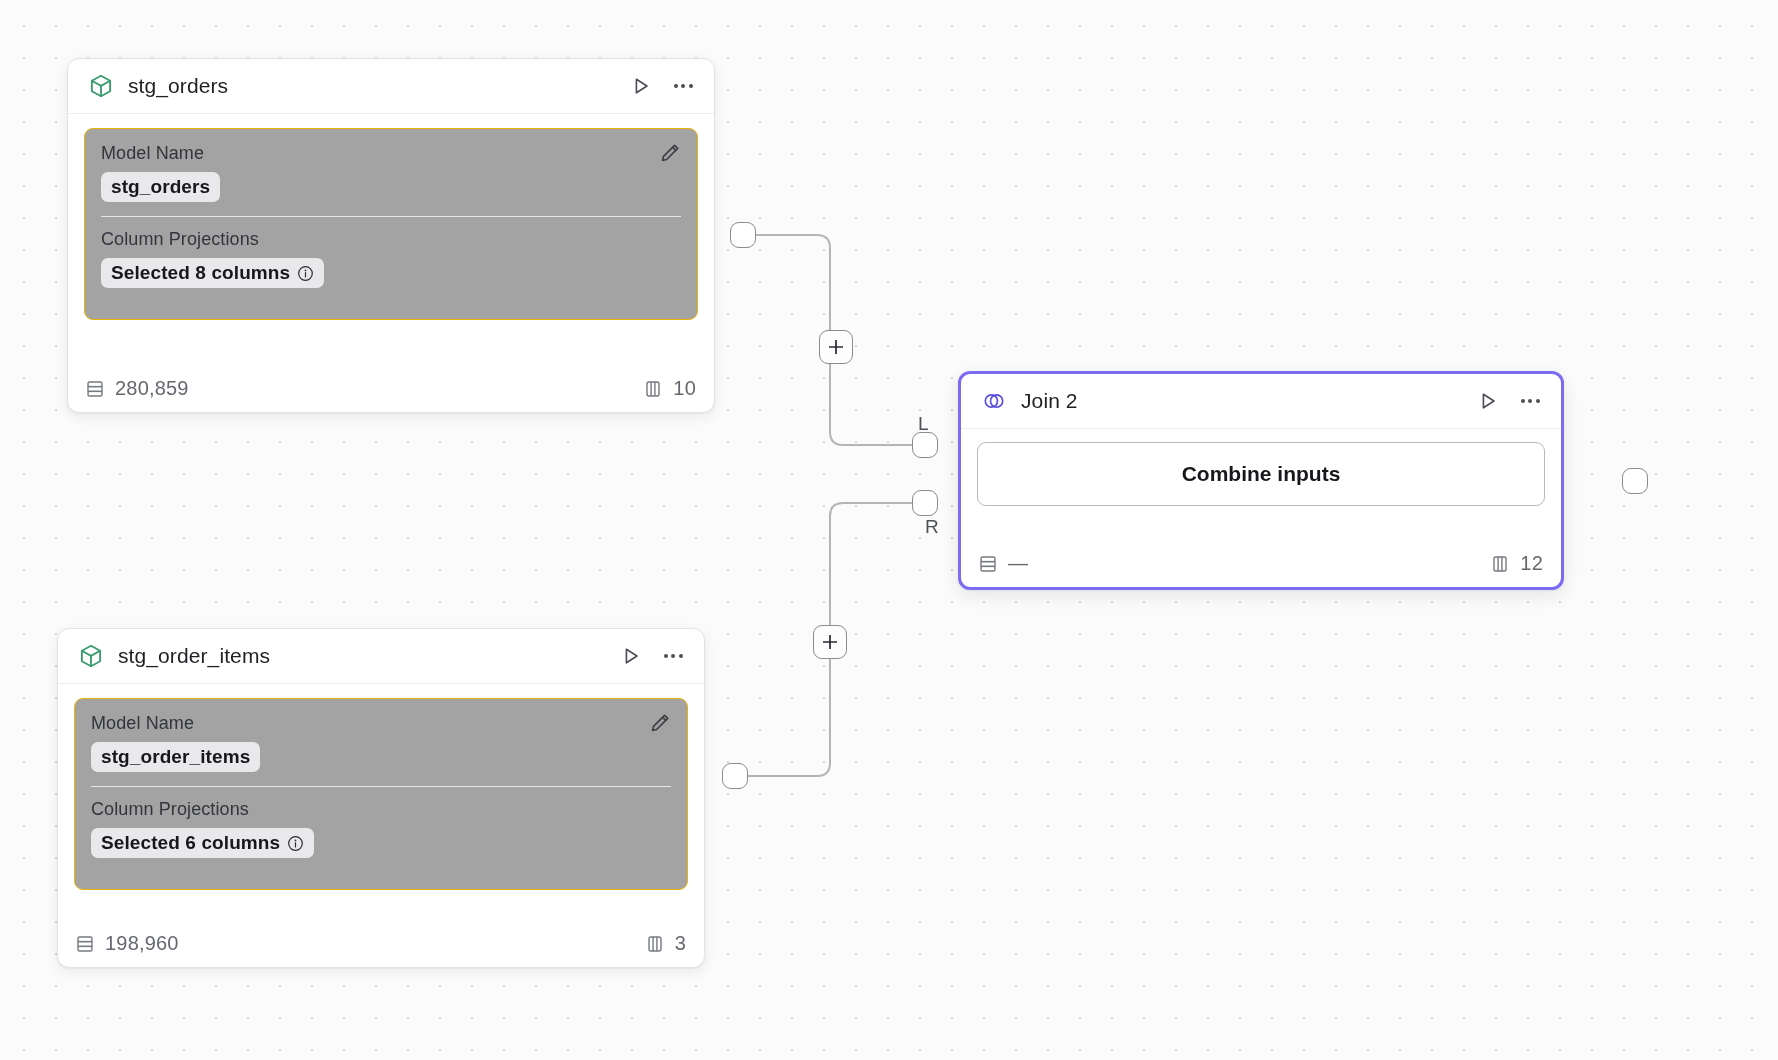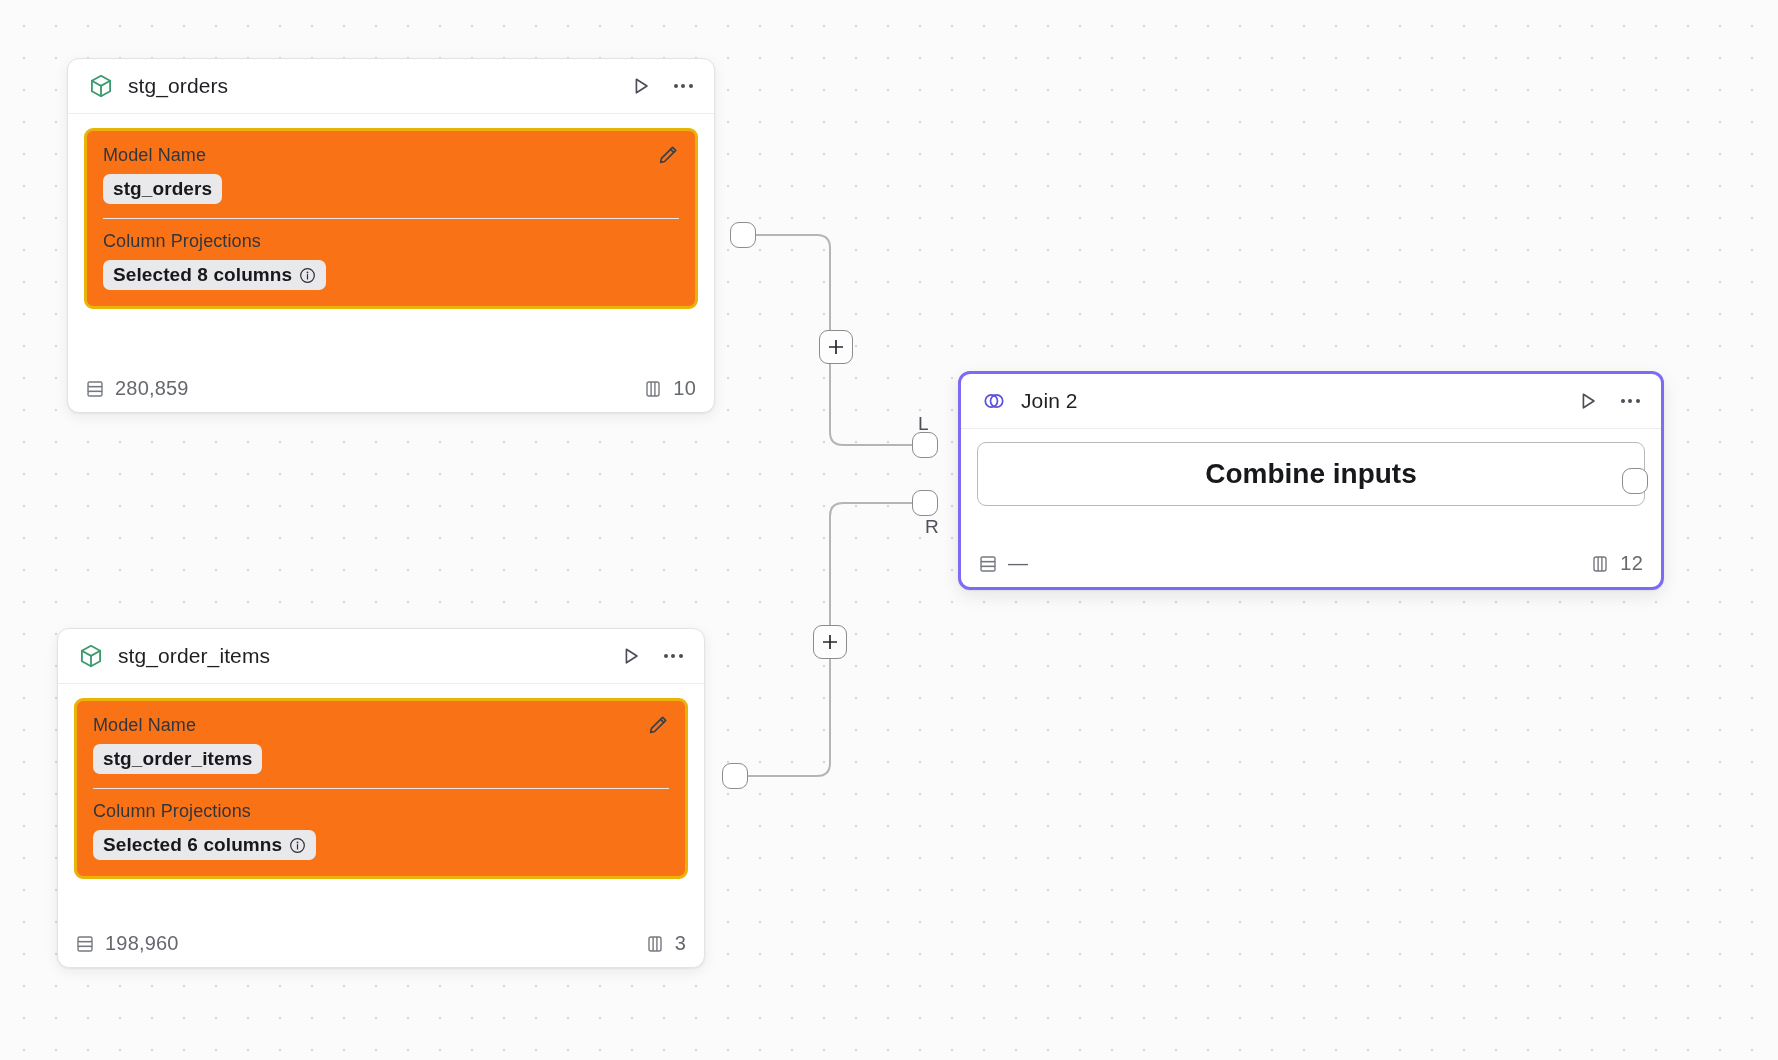--- a/index.html
+++ b/index.html
@@ -58,25 +58,25 @@
     width: 26px; height: 26px;
     cursor: pointer;
     color: #4b4f55;
   }
   .dots { display: flex; gap: 3.5px; align-items: center; }
   .dots i { width: 4px; height: 4px; border-radius: 50%; background: #4b4f55; display: block; }
 
   
   .node-body { padding: 14px 16px 0 16px; flex: 1; }
   .config-box {
-    border: 3px solid #eab308;
+    border: 1px solid #eab308;
     border-radius: 9px;
-    padding: 14px 16px 16px 16px;
+    padding: 14px 16px 31px 16px;
     position: relative;
-    background: #f97316;
+    background: #a3a3a3;
   }
   .field-label {
     font-size: 18px;
     color: #32363c;
     margin-bottom: 8px;
     letter-spacing: .1px;
   }
   .pill {
     display: inline-flex;
     align-items: center;
@@ -105,21 +105,21 @@
   .stat { display: flex; align-items: center; gap: 9px; }
   .stat-val { font-size: 20px; color: #65696f; letter-spacing: .2px; }
   .stat-dash { font-size: 20px; color: #65696f; }
 
   
   .combine-box {
     border: 1px solid #b9b9bd;
     border-radius: 9px;
     height: 64px;
     display: flex; align-items: center; justify-content: center;
-    font-size: 28px; font-weight: bold; color: #16181b;
+    font-size: 21px; font-weight: bold; color: #16181b;
     background: #fff;
     cursor: pointer;
   }
 
   
   .port {
     position: absolute;
     width: 26px; height: 26px;
     background: #ffffff;
     border: 1.6px solid #8b8b90;
@@ -333,21 +333,21 @@
           <svg width="22" height="22" viewBox="0 0 22 22" fill="none" stroke="#75797f" stroke-width="1.4">
             <rect x="5" y="4" width="12" height="14" rx="2"></rect>
             <path d="M9.1 4 V18 M12.9 4 V18"></path>
           </svg>
         </span>
         <span class="stat-val">3</span>
       </div>
     </div>
   </div>
 
-  <div class="node selected" style="left:958px; top:371px; width:706px; height:219px;">
+  <div class="node selected" style="left:958px; top:371px; width:606px; height:219px;">
 
     <div class="node-header">
       <span class="icon-btn">
         <svg width="26" height="26" viewBox="0 0 26 26" fill="none" stroke="#5b4fe0" stroke-width="1.7">
           <circle cx="10.4" cy="13" r="6.1"></circle>
           <circle cx="15.6" cy="13" r="6.1"></circle>
         </svg>
       </span>
       <span class="node-title">Join 2</span>
       <div class="hdr-actions">

